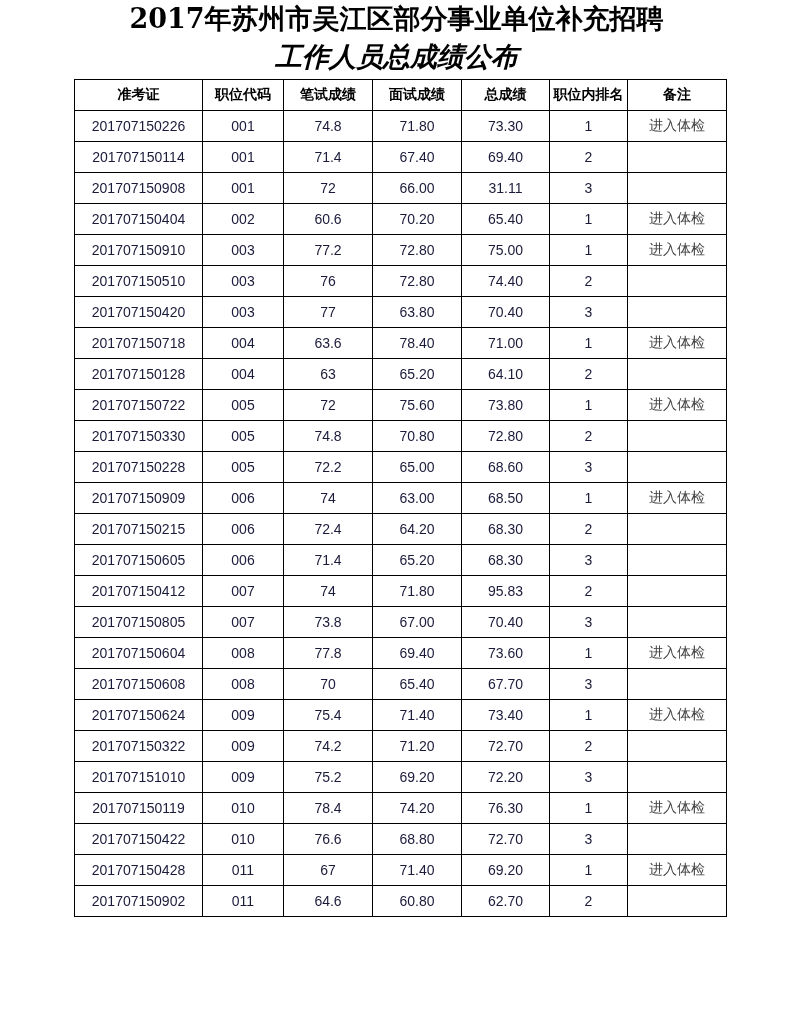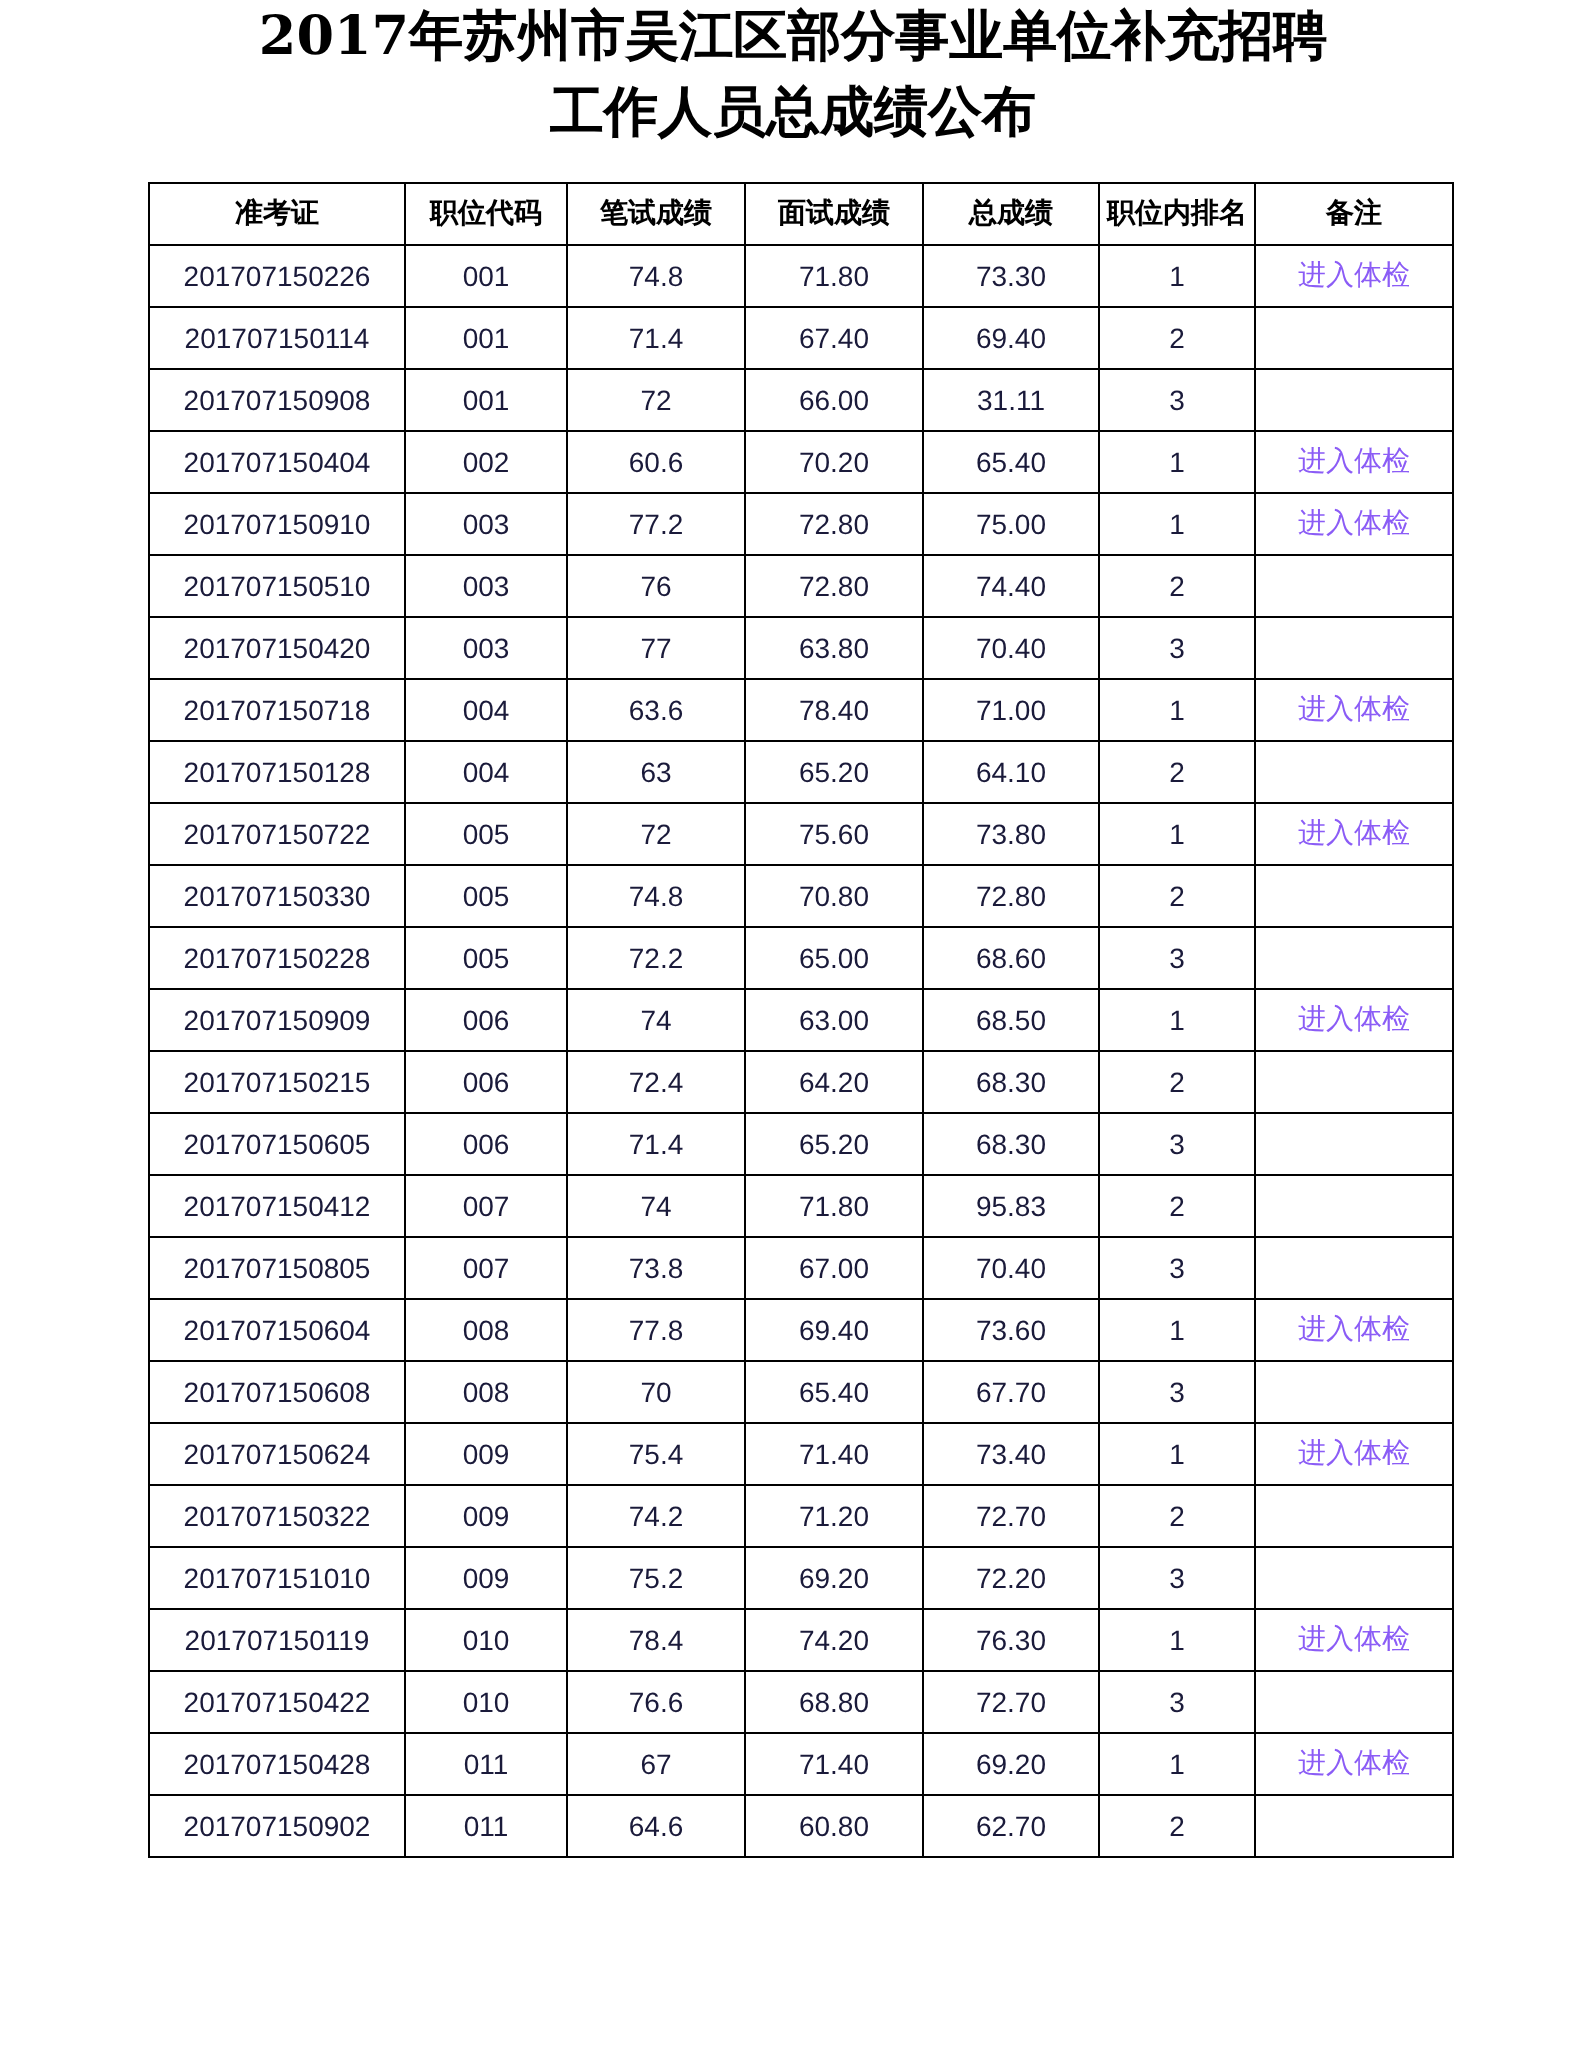--- a/index.html
+++ b/index.html
@@ -3,37 +3,37 @@
 <meta charset="utf-8">
 <style>
   html, body { margin: 0; padding: 0; background: #ffffff; }
   body { width: 793px; height: 1030px; position: relative; overflow: hidden; font-family: "DejaVu Sans", sans-serif; }
   .title {
     position: absolute; left: 0; width: 793px; text-align: center;
     font-family: "DejaVu Serif", serif; font-weight: bold; color: #000;
     font-size: 27px; line-height: 34px; letter-spacing: 0px;
   }
   .title.l1 { top: 2px; }
-  .title.l2 { top: 40px; }
+  .title.l2 { top: 40px; font-style: italic; }
   table.scores {
-    position: absolute; left: 74px; top: 91px;
+    position: absolute; left: 74px; top: 79px;
     border-collapse: collapse; table-layout: fixed;
     width: 652px;
   }
   table.scores th, table.scores td {
     border: 1.3px solid #000; text-align: center; padding: 0;
     height: 30px; overflow: hidden; white-space: nowrap;
   }
   table.scores th {
     font-family: "DejaVu Sans", sans-serif; font-weight: bold; font-size: 14px; color: #000;
   }
   table.scores td {
     font-family: "Liberation Sans", sans-serif; font-size: 14px; color: #1a1a3a;
   }
-  table.scores td.note { font-family: "DejaVu Sans", sans-serif; color: #8b5cf6; font-size: 14px; }
+  table.scores td.note { font-family: "DejaVu Sans", sans-serif; color: #404040; font-size: 14px; }
 </style>
 </head>
 <body>
 
 <div class="title l1">2017年苏州市吴江区部分事业单位补充招聘</div>
 <div class="title l2">工作人员总成绩公布</div>
 
 <table class="scores">
   <colgroup>
     <col style="width:128px">

